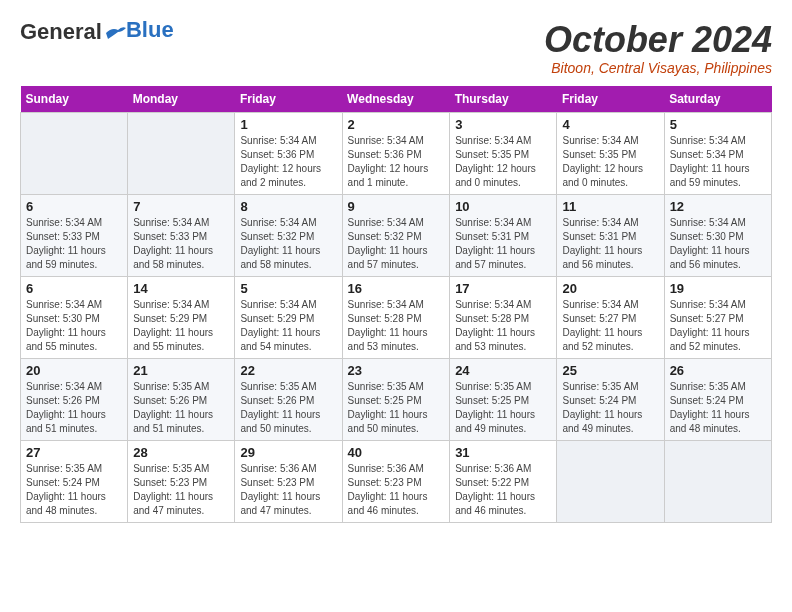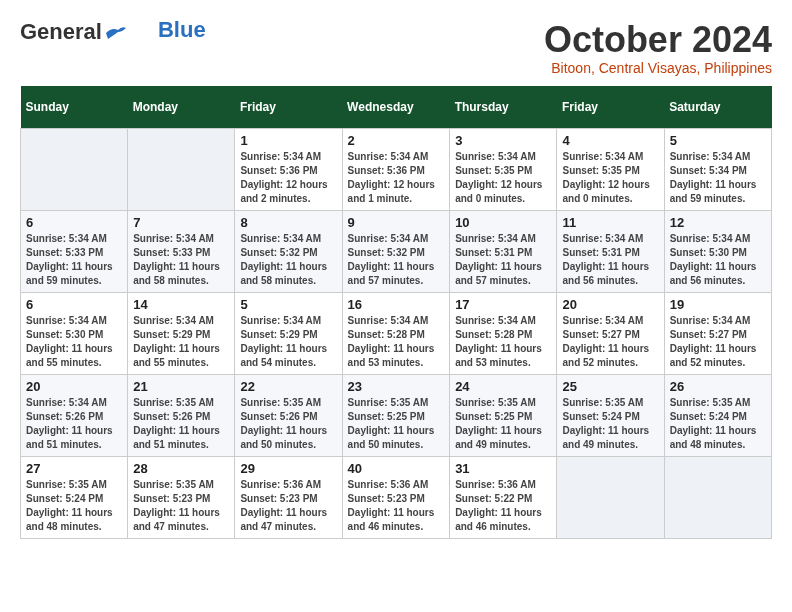--- a/index.html
+++ b/index.html
@@ -16,40 +16,41 @@
       align-items: flex-start;
       margin-bottom: 10px;
     }
     .logo {
       display: flex;
       flex-direction: row;
       align-items: center;
     }
     .title-block {
       text-align: right;
+      font-style: italic;
     }
     .month-title {
       font-size: 36px;
       font-weight: bold;
       color: #333;
       line-height: 1.1;
     }
     .location {
       font-size: 14px;
       color: #c2410c;
     }
     table {
       width: 100%;
       border-collapse: collapse;
       font-size: 11px;
     }
     thead tr th {
-      background-color: #14532d;
+      background-color: #a21caf;
       color: #fff;
-      padding: 14px 5px;
+      padding: 6px 5px;
       text-align: left;
       font-size: 12px;
       font-weight: bold;
     }
     tbody tr td {
       border: 1px solid #ccc;
       vertical-align: top;
       padding: 4px 5px;
       min-height: 80px;
       height: 80px;
@@ -63,42 +64,41 @@
     .day-number {
       font-size: 13px;
       font-weight: bold;
       margin-bottom: 2px;
       color: #222;
     }
     .day-info {
       font-size: 10px;
       color: #444;
       line-height: 1.4;
-      font-weight: bold;
     }
     .empty-cell {
       background: #eef1f5 !important;
     }
     tbody tr:nth-child(even) td.empty-cell {
       background: #e8ecf2 !important;
     }
   </style>
 </head>
 <body>
 
 <div class="header">
   <div class="logo">
     <div style="display:flex;align-items:center;gap:4px;">
       <div style="font-size:22px;font-weight:bold;color:#333;line-height:1.1;">
         <span style="color:#333;">General</span><svg width="22" height="16" viewBox="0 0 22 16" style="vertical-align:middle;margin-left:2px;">
             <path d="M2,8 Q8,2 14,5 Q18,1 22,3 Q18,7 14,7 Q10,10 4,14 Z" fill="#2970c0"></path>
           </svg>
       </div>
     </div>
-    <div style="font-size:22px;font-weight:bold;color:#2970c0;line-height:1.0;margin-top:-4px;margin-left:32px;">Blue</div>
+    <div style="font-size:22px;font-weight:bold;color:#2970c0;line-height:1.0;margin-top:-4px;">Blue</div>
   </div>
   <div class="title-block">
     <div class="month-title">October 2024</div>
     <div class="location">Bitoon, Central Visayas, Philippines</div>
   </div>
 </div>
 
 <table>
   <thead>
     <tr>

